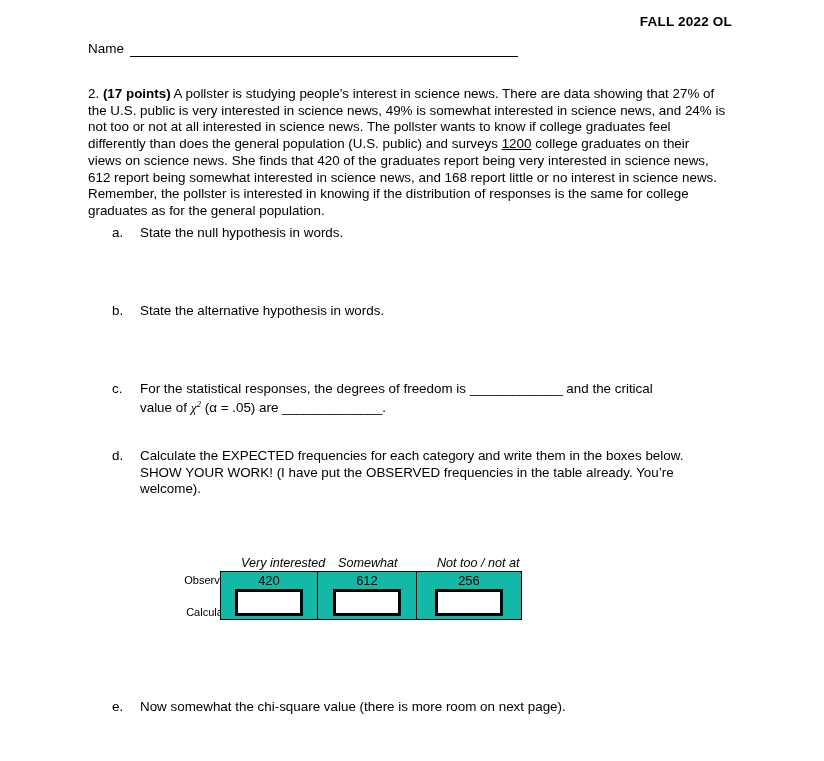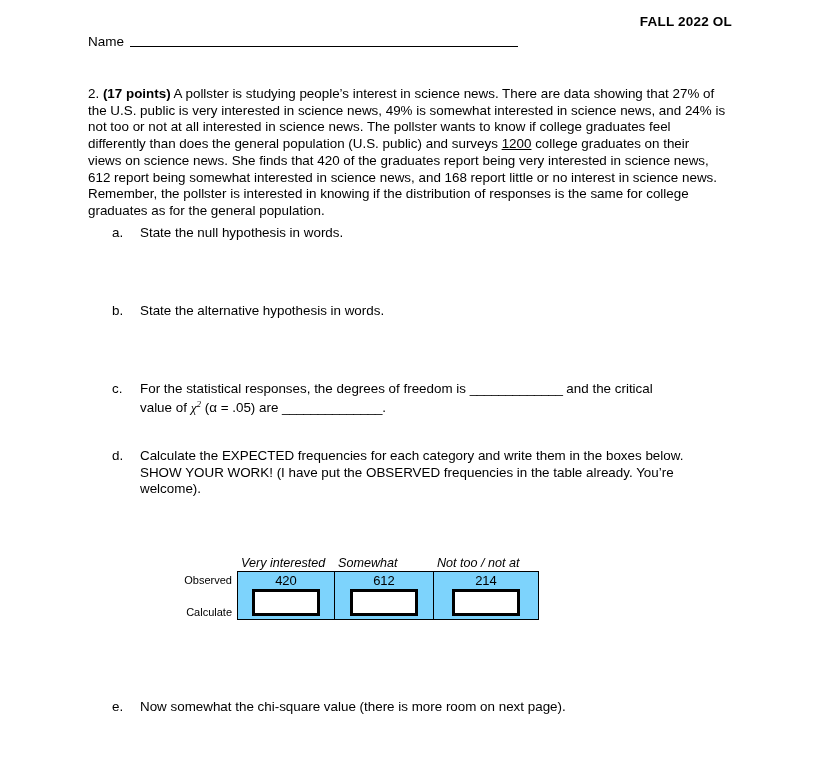--- a/index.html
+++ b/index.html
@@ -30,24 +30,24 @@
     font-size: 13.5px;
     font-weight: bold;
     letter-spacing: 0.2px;
     white-space: nowrap;
     margin-left: 21px;
   }
 
   
   .name-row {
     position: absolute;
-    top: 33px;
+    top: 40px;
     left: 88px;
     display: flex;
-    align-items: flex-start;
+    align-items: flex-end;
     width: 430px;
   }
   .name-label {
     font-size: 13.5px;
     line-height: 17px;
     white-space: nowrap;
   }
   .name-rule {
     flex: 1 1 auto;
     border-bottom: 1.2px solid #000;
@@ -138,28 +138,28 @@
     top: 64px;
     width: 82px;
     text-align: right;
     font-size: 11px;
   }
   .row-labels .lbl-observed { line-height: 17px; }
   .row-labels .lbl-expected { line-height: 17px; margin-top: 15px; }
 
   .grid {
     position: absolute;
-    left: 87px;
+    left: 70px;
     top: 63px;
     width: 302px;
     height: 49px;
     border: 1.2px solid #000;
     display: flex;
     box-sizing: border-box;
-    background: #7dd3fc;
+    background: #14b8a6;
   }
   .cell {
     position: relative;
     box-sizing: border-box;
     border-right: 1.2px solid #000;
     display: flex;
     flex-direction: column;
     align-items: center;
   }
   .cell:last-child { border-right: none; }
@@ -239,21 +239,21 @@
     <div class="grid">
       <div class="cell cell-1">
         <div class="observed-val">420</div>
         <div class="expected-box"></div>
       </div>
       <div class="cell cell-2">
         <div class="observed-val">612</div>
         <div class="expected-box"></div>
       </div>
       <div class="cell cell-3">
-        <div class="observed-val">214</div>
+        <div class="observed-val">256</div>
         <div class="expected-box"></div>
       </div>
     </div>
 
   </div>
 
   <div class="item" id="item-e">
     <span class="marker">e.</span>
     <span class="body">Now somewhat the chi-square value (there is more room on next page).</span>
   </div>

